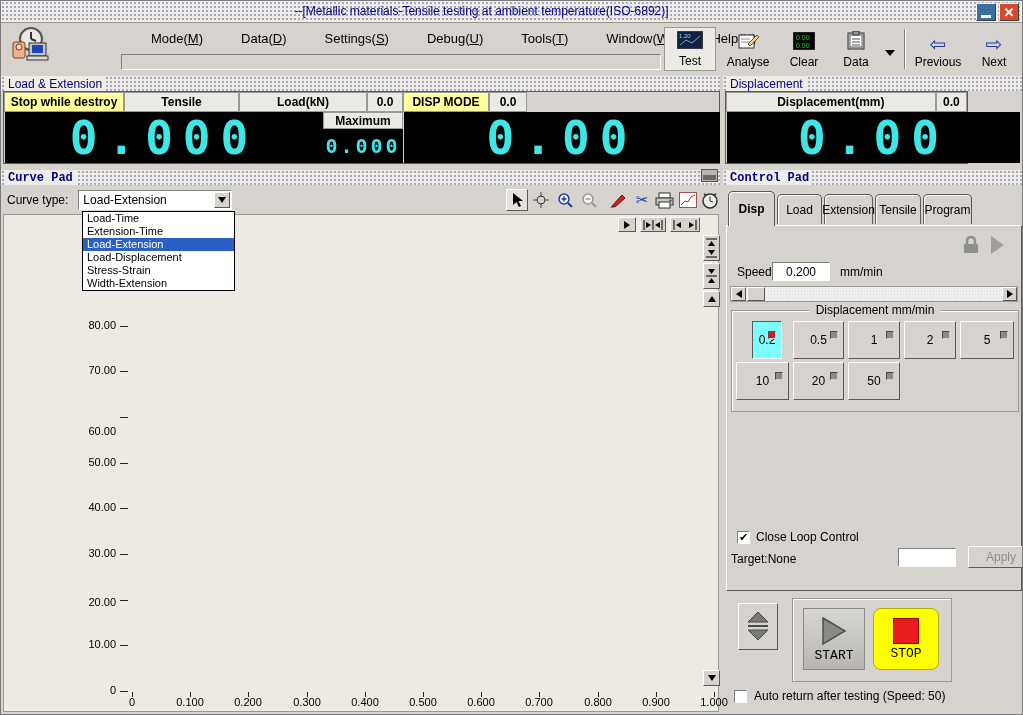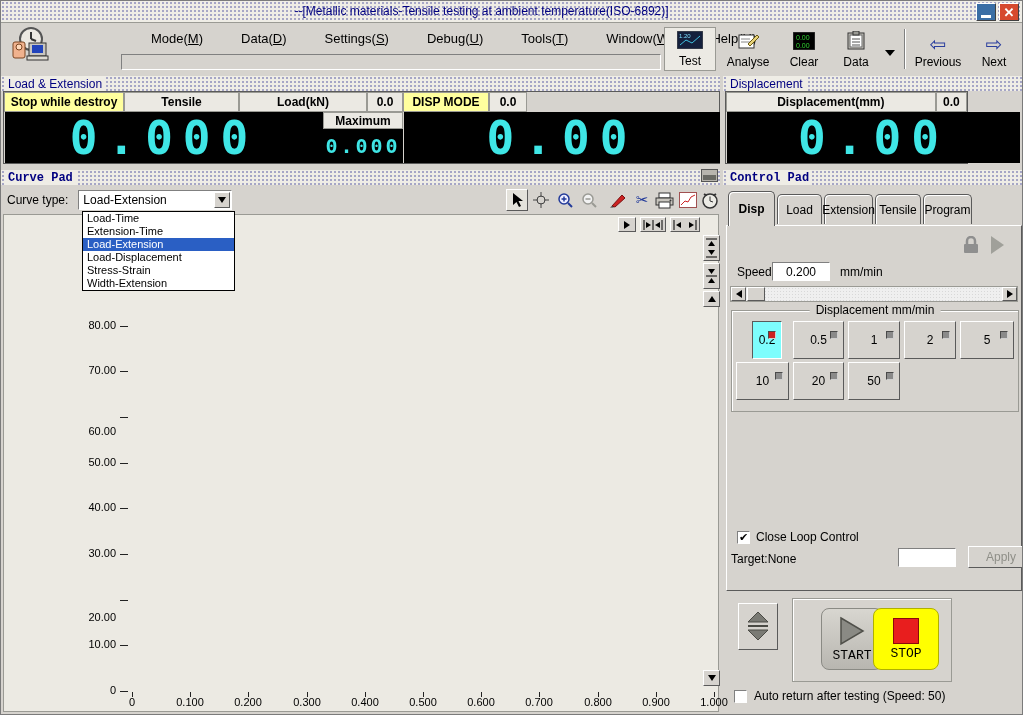--- a/index.html
+++ b/index.html
@@ -89,21 +89,21 @@
   .group-title { position:absolute; top:-8px; left:50%; transform:translateX(-50%); background:#d6d3ce; padding:0 6px; font-size:12px; white-space:nowrap; }
   .spd-btn { position:absolute; height:38px; background:#d6d3ce; border:1px solid; border-color:#fff #5a5a5a #5a5a5a #fff; display:flex; align-items:center; justify-content:center; font-size:12px; }
   .spd-btn .flag { position:absolute; right:5px; top:9px; width:8px; height:8px; background:#8a8a8a; border:1px solid #4a4a4a; border-right-color:#cfcfcf; border-bottom-color:#cfcfcf; }
   .spd-btn.active { background:#7dfdfd; border-color:#5a5a5a #fff #fff #5a5a5a; }
   .spd-btn.active .flag { background:#cc1f1f; }
   .checkbox { width:13px; height:13px; background:#fff; border:1px solid; border-color:#808080 #fff #fff #808080; display:inline-flex; align-items:center; justify-content:center; font-size:11px; line-height:11px; }
   .btn-std { background:#d6d3ce; border:1px solid; border-color:#fff #5a5a5a #5a5a5a #fff; display:flex; align-items:center; justify-content:center; font-size:12px; }
   .disabled-text { color:#8f8f88; }
 
   
-  #start-btn { position:absolute; left:10px; top:9px; width:62px; height:62px; background:linear-gradient(#d8d6d0,#b8b6b0); border:1px solid #8a8a84; border-radius:8px; display:flex; flex-direction:column; align-items:center; justify-content:center;margin-left:18px; }
+  #start-btn { position:absolute; left:10px; top:9px; width:62px; height:62px; background:linear-gradient(#d8d6d0,#b8b6b0); border:1px solid #8a8a84; border-radius:0; display:flex; flex-direction:column; align-items:center; justify-content:center; }
   #stop-btn { position:absolute; left:80px; top:9px; width:66px; height:62px; background:#ffff00; border:1px solid #b0b000; border-radius:8px; display:flex; flex-direction:column; align-items:center; justify-content:center; }
   .run-label { font-family:"Liberation Mono", monospace; font-size:13px; margin-top:2px; }
 </style>
 </head>
 <body>
 
 <div id="titlebar" class="abs dots">
   <div id="title-text">--[Metallic materials-Tensile testing at ambient temperature(ISO-6892)]</div>
   <div id="btn-min" class="win-btn">
       <span class="dash"></span>
@@ -311,21 +311,21 @@
   <span class="ytick" style="top:149px;">70.00</span>
     <span class="ytick-dash" style="top:156px;"></span>
   <span class="ytick" style="top:195px;margin-top:15px;">60.00</span>
     <span class="ytick-dash" style="top:202px;"></span>
   <span class="ytick" style="top:241px;">50.00</span>
     <span class="ytick-dash" style="top:248px;"></span>
   <span class="ytick" style="top:286px;">40.00</span>
     <span class="ytick-dash" style="top:293px;"></span>
   <span class="ytick" style="top:332px;">30.00</span>
     <span class="ytick-dash" style="top:339px;"></span>
-  <span class="ytick" style="top:396px;text-align:right;">20.00</span>
+  <span class="ytick" style="top:381px;text-align:right;">20.00</span>
     <span class="ytick-dash" style="top:385px;"></span>
   <span class="ytick" style="top:423px;">10.00</span>
     <span class="ytick-dash" style="top:430px;"></span>
   <span class="ytick" style="top:469px;">0</span>
     <span class="ytick-dash" style="top:476px;"></span>
 
   <span class="xtick" style="left:128px;">0</span>
     <span class="xtick-dash" style="left:128px;"></span>
   <span class="xtick" style="left:186px;">0.100</span>
     <span class="xtick-dash" style="left:186px;"></span>

